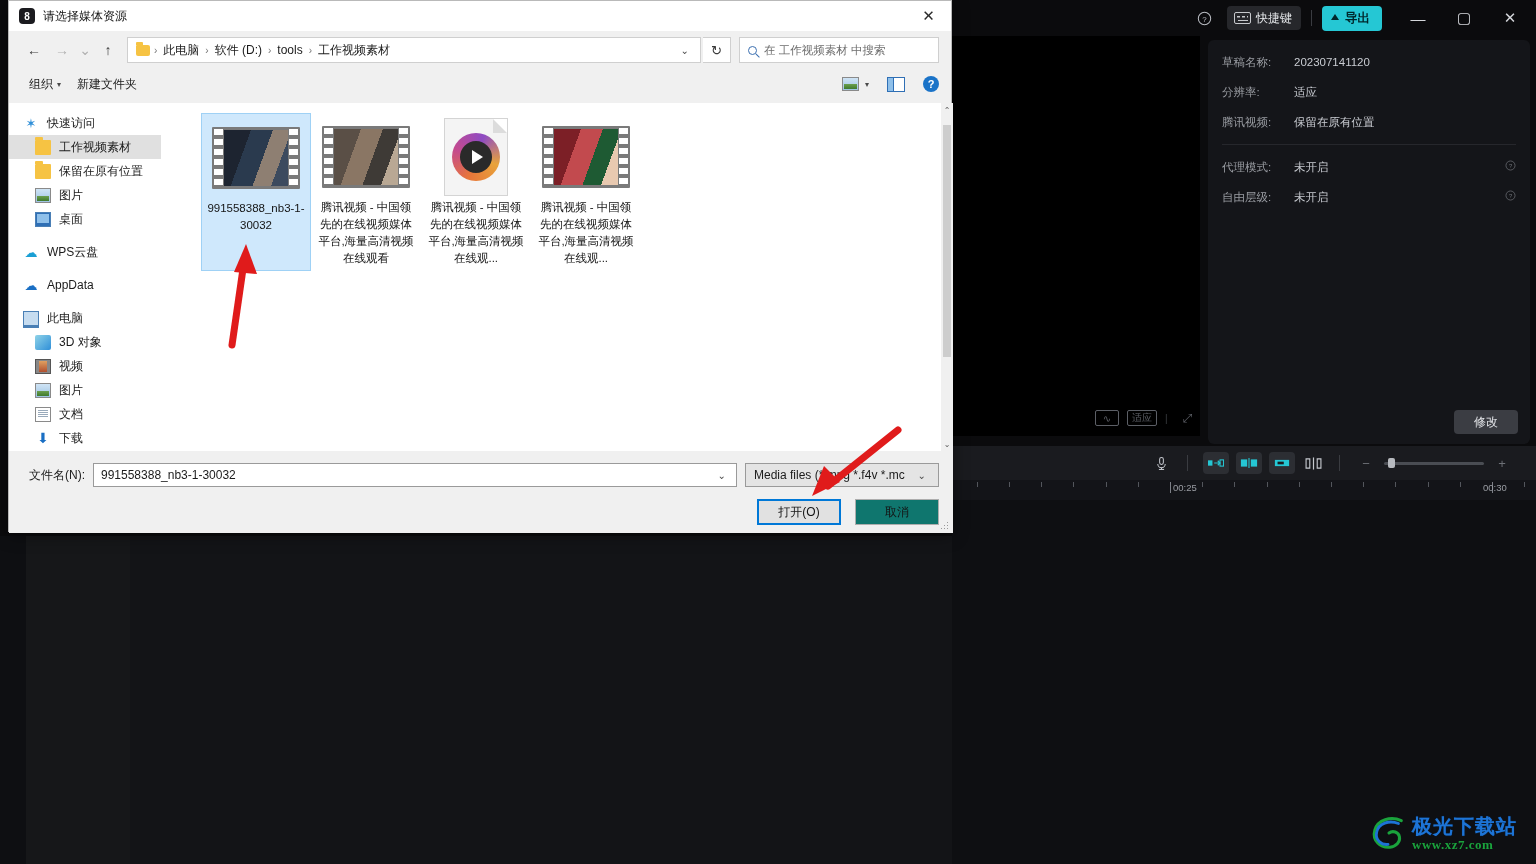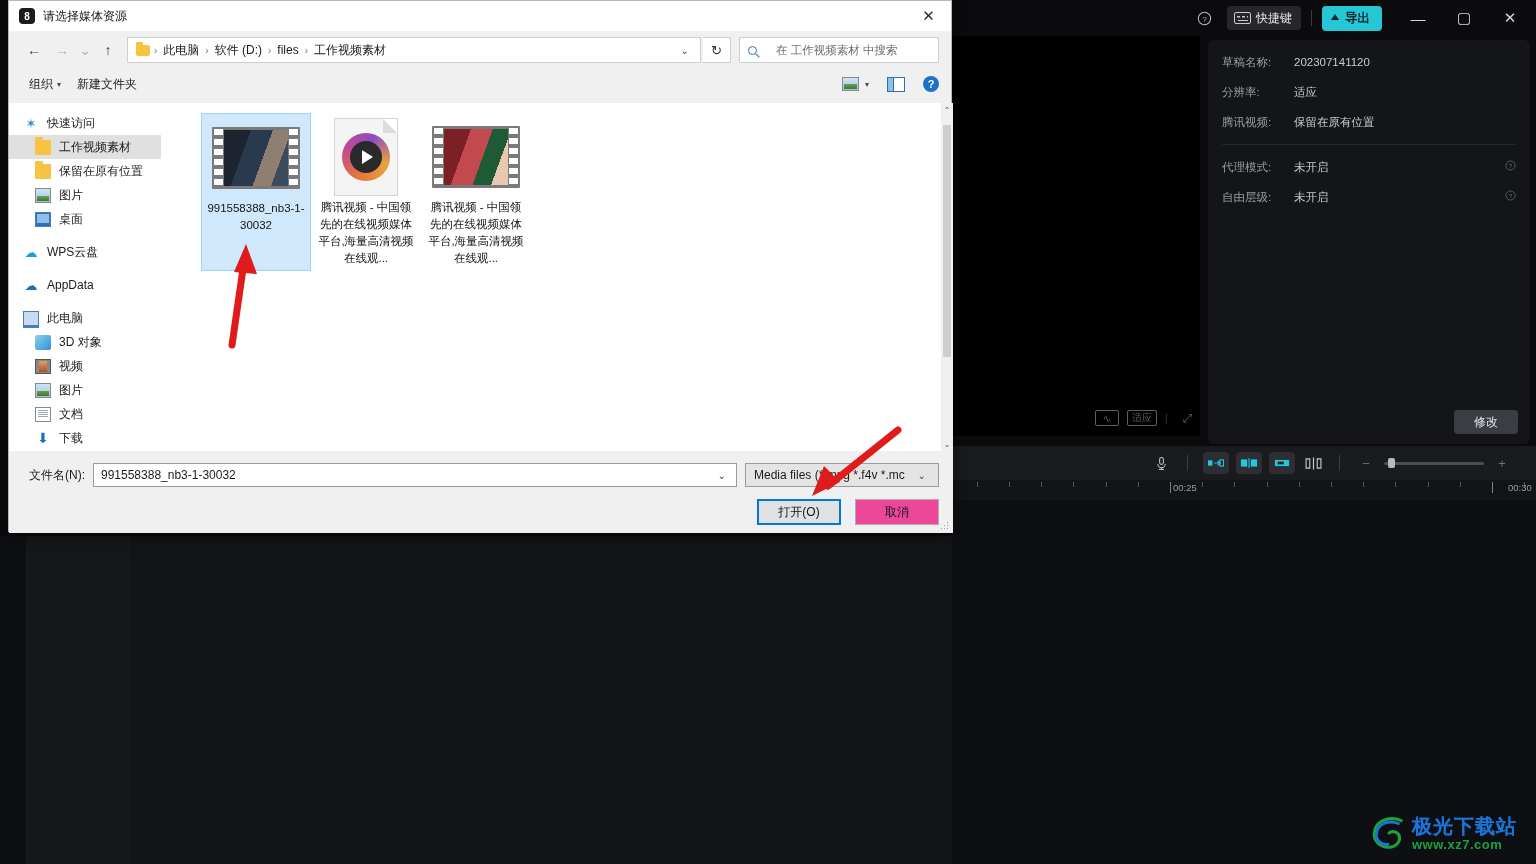--- a/index.html
+++ b/index.html
@@ -124,21 +124,21 @@
   .film-icon {
     width:15px;height:13px;border:1.4px solid #9a9da3;border-radius:1px;position:relative;
   }
   .film-icon::before{content:"";position:absolute;left:2px;top:-1.4px;bottom:-1.4px;width:1.4px;background:#9a9da3;}
   .film-icon::after{content:"";position:absolute;right:2px;top:-1.4px;bottom:-1.4px;width:1.4px;background:#9a9da3;}
 
   
   .watermark { position:absolute; right:6px; bottom:6px; width:160px; height:50px;
                display:flex; align-items:center; gap:4px; }
   .wm-swirl { width:38px;height:36px;flex:none; }
-  .wm-text { display:flex;flex-direction:column;line-height:1; }
+  .wm-text { display:flex;flex-direction:column;line-height:1;font-family:Liberation Serif, serif; }
   .wm-cn { font-size:20px; font-weight:bold; color:#1d74d6; letter-spacing:1px;
            text-shadow:0 0 1px #0a3f7a;}
   .wm-url { font-size:13px; font-weight:bold; color:#1aa33c; letter-spacing:0.5px; margin-top:2px;}
 
   
   #file-dialog {
     position:absolute; left:8px; top:0; width:944px; height:532px;
     background:#f0f0f0; border:1px solid #b9b9b9;
     box-shadow:0 3px 16px rgba(0,0,0,.45);
     font-size:12px; color:#1b1b1b;
@@ -172,21 +172,21 @@
   }
   .folder-chip::before{content:"";position:absolute;left:0;top:-2.5px;width:7px;height:3px;
     background:#f6c343;border-radius:1px 1px 0 0;}
   .crumb { color:#1b1b1b; font-size:12px; padding:0 2px; cursor:pointer; }
   .crumb-sep { color:#767676; font-size:10px; padding:0 1px; }
   .addr-caret { margin-left:auto; color:#4a4a4a; font-size:10px; padding:0 7px; cursor:pointer;}
   .refresh-btn { width:28px;height:26px;border:1px solid #cfcfcf;border-left:none;background:#fff;
                  display:flex;align-items:center;justify-content:center;color:#3b3b3b;font-size:13px;cursor:pointer;}
   .searchbox {
     width:200px; height:26px; background:#fff; border:1px solid #cfcfcf; margin-left:6px;
-    display:flex; align-items:center; gap:19px; padding:0 8px; color:#6e6e6e; font-size:11.5px;
+    display:flex; align-items:center; gap:7px; padding:0 8px; color:#6e6e6e; font-size:11.5px;
   }
   .mag { width:9px;height:9px;border:1.4px solid #3b6fb0;border-radius:50%;position:relative;flex:none;}
   .mag::after{content:"";position:absolute;right:-4px;bottom:-3px;width:5px;height:1.4px;
     background:#3b6fb0;transform:rotate(45deg);}
 
   .fd-toolbar { height:30px; display:flex; align-items:center; padding:0 12px; gap:0; background:#f0f0f0;}
   .tool-item { padding:3px 8px; font-size:12px; color:#1b1b1b; cursor:pointer; display:flex;align-items:center;gap:4px;}
   .caret-d { font-size:8px; color:#4a4a4a; }
   .tool-right { margin-left:auto; display:flex; align-items:center; gap:6px; }
   .viewicon {
@@ -271,21 +271,21 @@
     align-items:center; padding:0 4px 0 7px; font-size:12px; color:#1b1b1b;
   }
   .fn-caret { margin-left:auto; color:#4a4a4a; font-size:10px; padding:0 6px; cursor:pointer;}
   .fn-type {
     width:194px; height:24px; background:#e4e4e4; border:1px solid #9a9a9a;
     display:flex; align-items:center; padding:0 6px 0 8px; font-size:12px; color:#1b1b1b;
     flex:none;
   }
   .btn-row { display:flex; justify-content:flex-end; gap:14px; padding:12px 14px 0 0; }
   .btn {
-    width:84px; height:26px; background:#ec4899; border:1px solid #adadad;
+    width:84px; height:26px; background:#0f766e; border:1px solid #adadad;
     display:flex; align-items:center; justify-content:center; font-size:12px; color:#141414;
     cursor:pointer;
   }
   .btn.primary { background:#e1e1e1; border:2px solid #0078d7; }
   .grip { position:absolute; right:3px; bottom:2px; width:10px; height:10px;
     background:
       radial-gradient(#9a9a9a 40%, transparent 42%) 0 6px/3px 3px,
       radial-gradient(#9a9a9a 40%, transparent 42%) 3px 6px/3px 3px,
       radial-gradient(#9a9a9a 40%, transparent 42%) 6px 6px/3px 3px,
       radial-gradient(#9a9a9a 40%, transparent 42%) 3px 3px/3px 3px,
@@ -439,21 +439,21 @@
       <span class="tick" style="left: 314.6px;"></span>
       <span class="tick" style="left: 346.8px;"></span>
       <span class="tick" style="left: 379px;"></span>
       <span class="tick" style="left: 411.2px;"></span>
       <span class="tick" style="left: 443.4px;"></span>
       <span class="tick" style="left: 475.6px;"></span>
       <span class="tick" style="left: 507.8px;"></span>
       <span class="tick major" style="left: 540px;"></span>
       <span class="tick" style="left: 572.2px;"></span>
       <span class="tl-time" style="left: 221px;">00:25</span>
-      <span class="tl-time" style="left: 556px;">00:30</span>
+      <span class="tl-time" style="left: 531px;">00:30</span>
     </div>
   <div class="tl-area"></div>
 
   <div class="mediabar"></div>
   <div class="mb-left"></div>
   <div class="mb-col"></div>
 
 
   <div class="watermark">
     <svg class="wm-swirl" viewBox="0 0 40 38">
@@ -481,21 +481,21 @@
     <span class="nav-arrow nav-small dim">⌄</span>
     <span class="nav-arrow">↑</span>
 
     <div class="addr">
       <span class="folder-chip"></span>
       <span class="crumb-sep">›</span>
       <span class="crumb">此电脑</span>
       <span class="crumb-sep">›</span>
       <span class="crumb">软件 (D:)</span>
       <span class="crumb-sep">›</span>
-      <span class="crumb">files</span>
+      <span class="crumb">tools</span>
       <span class="crumb-sep">›</span>
       <span class="crumb">工作视频素材</span>
       <span class="addr-caret">⌄</span>
     </div>
     <span class="refresh-btn">↻</span>
 
     <div class="searchbox">
       <span class="mag"></span>
       <span>在 工作视频素材 中搜索</span>
     </div>
@@ -589,20 +589,30 @@
             <div class="film">
               <span class="perf-l"></span>
               <span class="perf-r"></span>
               <div class="inner" style="background:linear-gradient(110deg,#1d2430 0 32%,#2a3a4e 32% 58%,#8e7f72 58% 80%,#3c4a5e 80% 100%)"></div>
             </div>
           </div>
           <div class="file-name">991558388_nb3-1-30032</div>
         </div>
         <div class="file-cell">
           <div class="thumb-box">
+            <div class="film">
+              <span class="perf-l"></span>
+              <span class="perf-r"></span>
+              <div class="inner" style="background:linear-gradient(110deg,#5a4f46 0 32%,#8a7664 32% 58%,#3e3a36 58% 80%,#b9a894 80% 100%)"></div>
+            </div>
+          </div>
+          <div class="file-name">腾讯视频 - 中国领先的在线视频媒体平台,海量高清视频在线观看</div>
+        </div>
+        <div class="file-cell">
+          <div class="thumb-box">
             <div class="docpage">
               <span class="playbtn">
                 <i></i>
               </span>
             </div>
           </div>
           <div class="file-name">腾讯视频 - 中国领先的在线视频媒体平台,海量高清视频在线观...</div>
         </div>
         <div class="file-cell">
           <div class="thumb-box">

